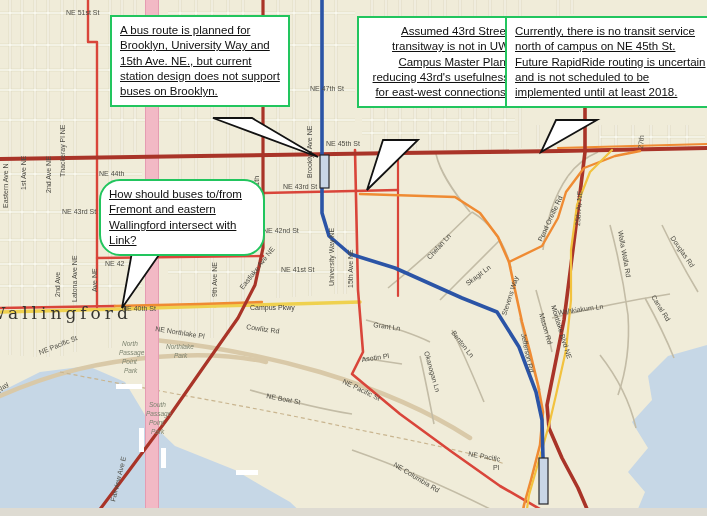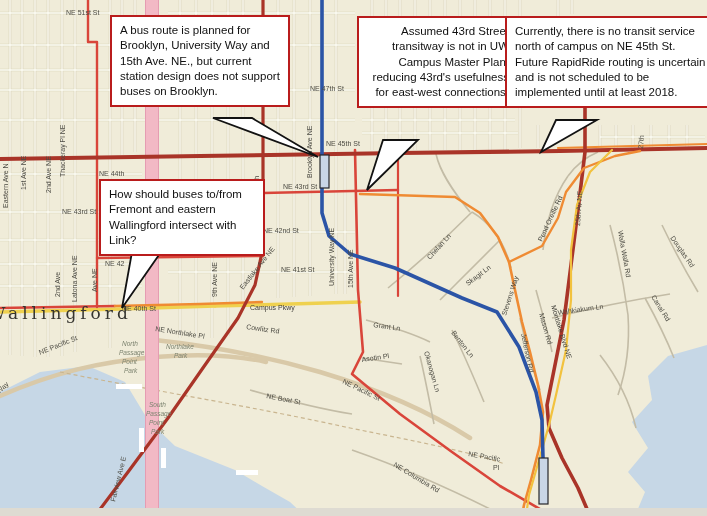--- a/index.html
+++ b/index.html
@@ -1,24 +1,24 @@
 <!DOCTYPE html>
 <html><head>
 <meta charset="utf-8">
 <style>
   html,body{margin:0;padding:0;background:#fff;}
   .stage{position:relative;width:707px;height:516px;overflow:hidden;
          background:#f0ecd9;font-family:"Liberation Sans",sans-serif;}
   #map-svg{position:absolute;left:0;top:0;}
-  .callout{position:absolute;z-index:5;background:#ffffff;border:2px solid #b91c1c;
-           padding:6px 8px;font-size:11.5px;line-height:1.33;color:#101010;}
+  .callout{position:absolute;z-index:5;background:#ffffff;border:2px solid #22c55e;
+           padding:6px 8px;font-size:11.5px;line-height:1.33;color:#101010;text-decoration:underline;}
   .c1{left:110px;top:15px;width:160px;}
   .c2{left:357px;top:16px;width:142px;text-align:right;}
   .c3{left:505px;top:16px;width:196px;}
-  .c4{left:99px;top:179px;width:146px;}
+  .c4{left:99px;top:179px;width:146px;border-radius:21px;}
 </style>
 </head>
 <body>
 
 <div class="stage">
   <svg id="map-svg" width="707" height="516" viewBox="0 0 707 516">
       <rect x="0" y="0" width="707" height="516" fill="#f0ecd9"></rect>
       <polygon points="0,392 40,372 88,366 125,382 148,420 175,446 205,458 235,470 262,486 290,502 305,516 0,516" fill="#c6d7e6"></polygon>
       <polygon points="707,345 668,356 648,376 652,400 632,422 648,448 628,472 645,492 635,516 707,516" fill="#c6d7e6"></polygon>
       <path d="M0,396 C55,372 100,362 155,357 C205,353 240,356 266,362" stroke="#d9c9a8" stroke-width="4.5" fill="none" stroke-linecap="round"></path>

